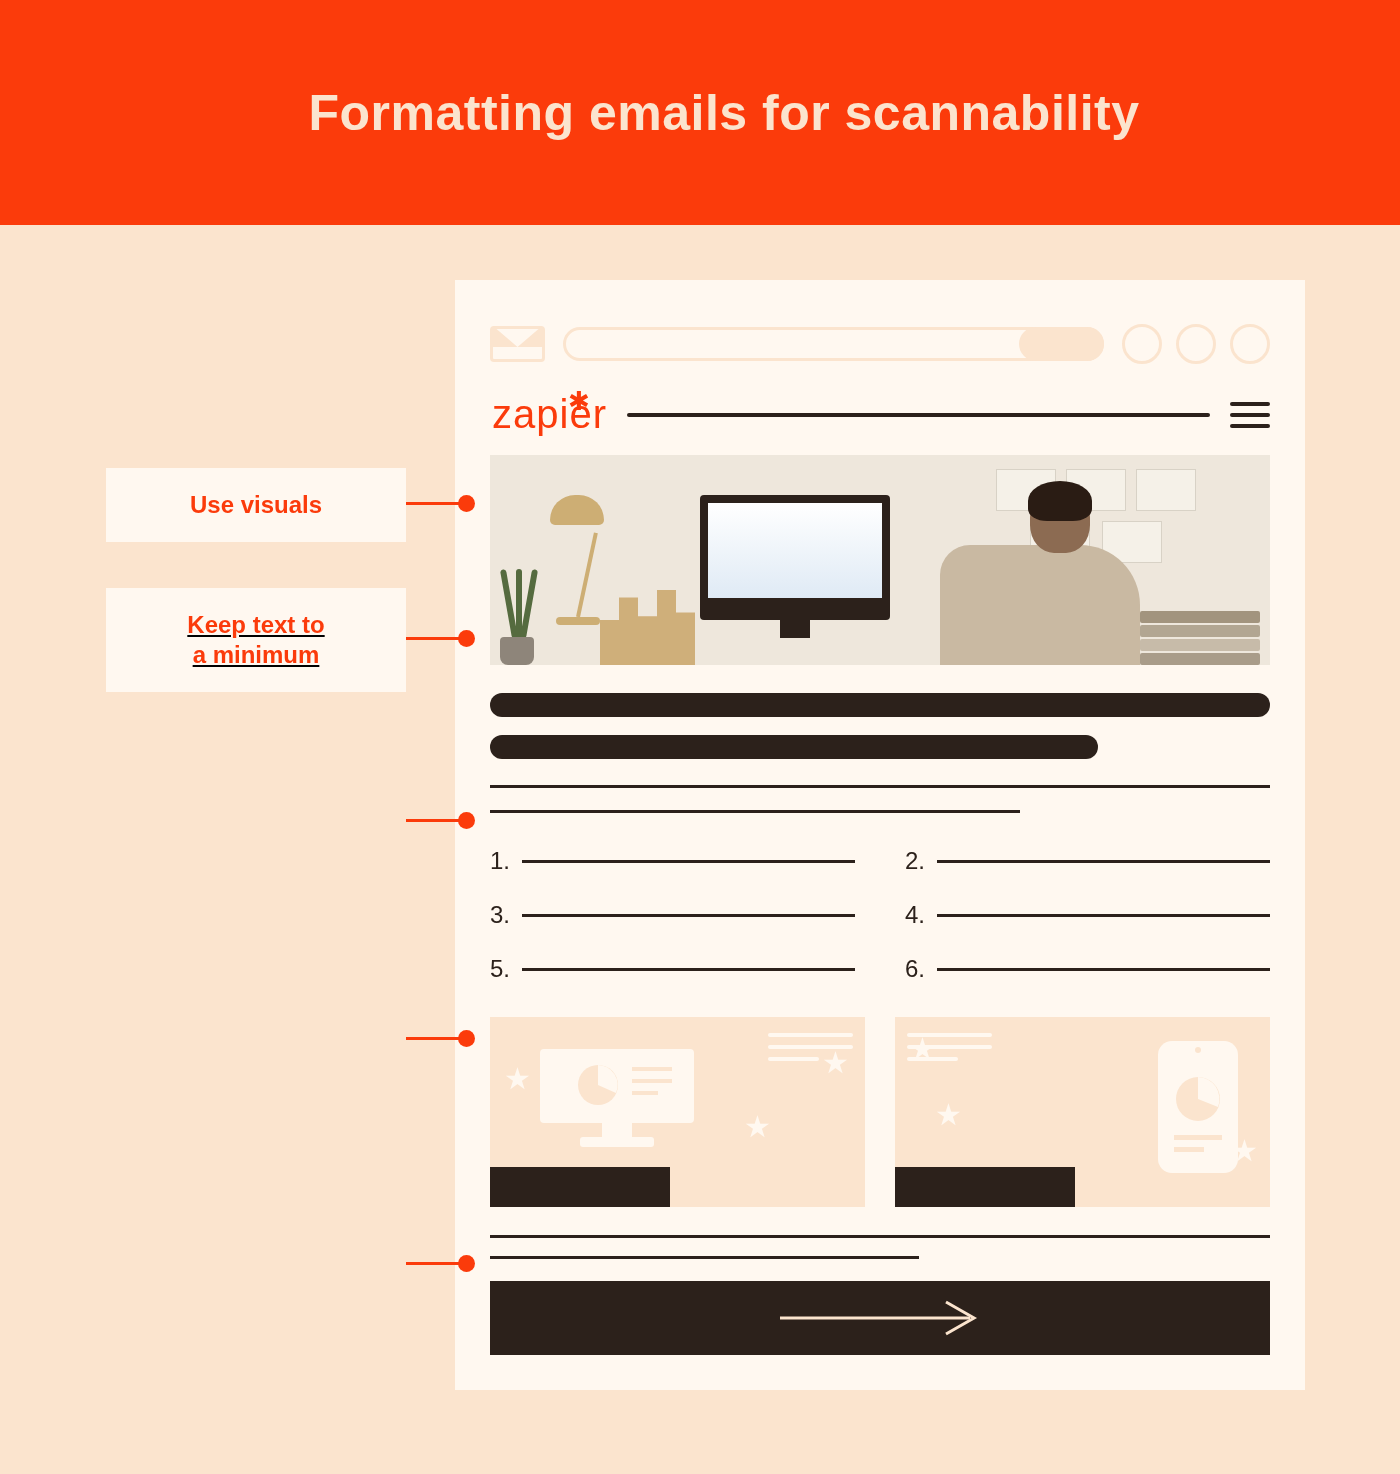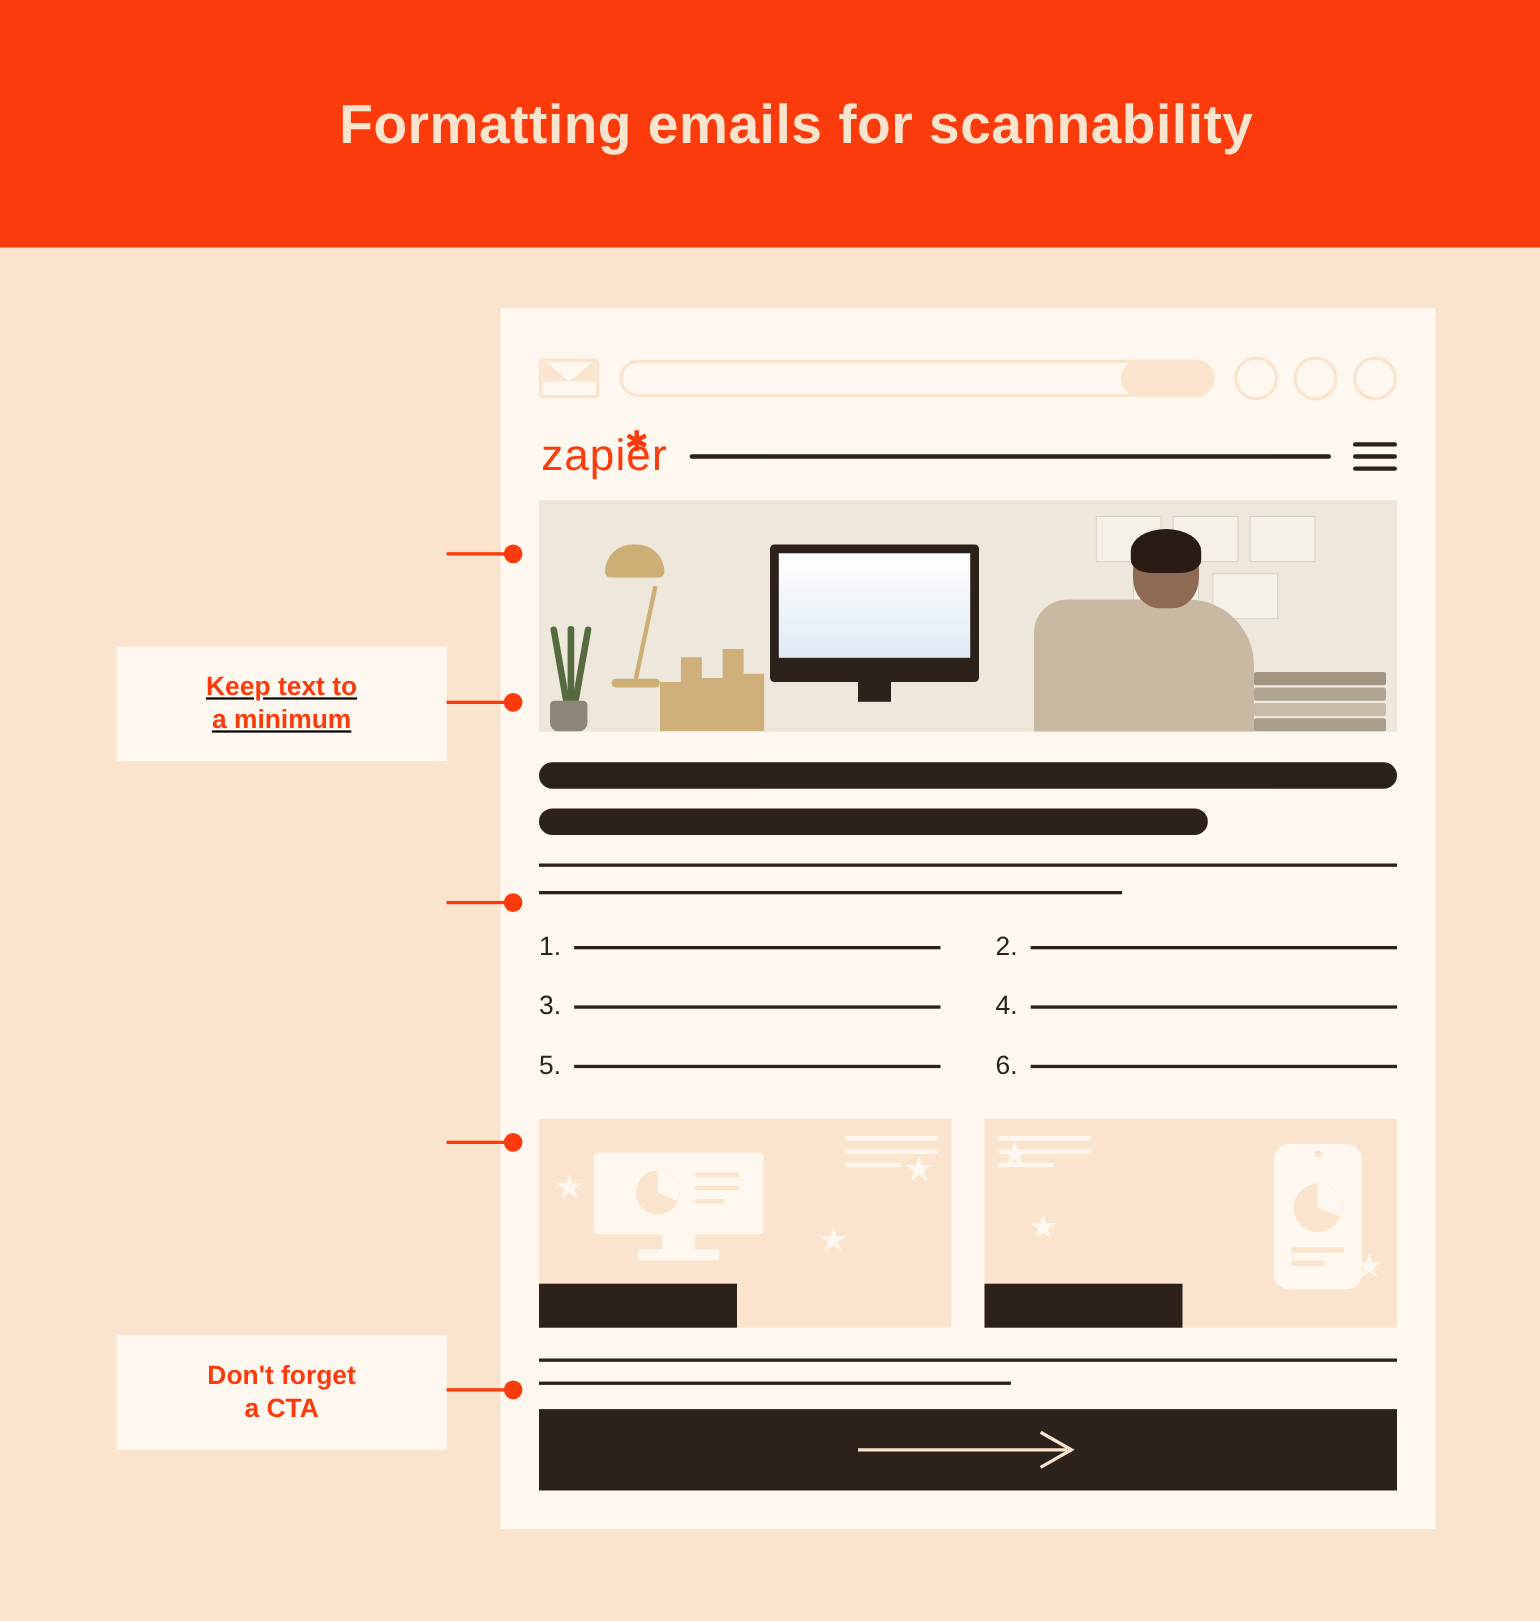--- a/index.html
+++ b/index.html
@@ -284,28 +284,28 @@
     </div>
 
     <div class="cta">
       <svg width="220" height="40" viewBox="0 0 220 40">
         <line x1="10" y1="20" x2="200" y2="20"></line>
         <polyline points="176,4 204,20 176,36"></polyline>
       </svg>
     </div>
   </div>
 
+  <div class="label l1">
+      <span>Use visuals</span>
+    </div>
   <div class="connector c1"></div>
 
   <div class="label l2">
       <span>Keep text to<br>a minimum</span>
     </div>
   <div class="connector c2"></div>
 
   <div class="connector c3"></div>
 
   <div class="connector c4"></div>
 
-  <div class="label l5">
-      <span>Don't forget<br>a CTA</span>
-    </div>
   <div class="connector c5"></div>
 </div>
 
 </body></html>

